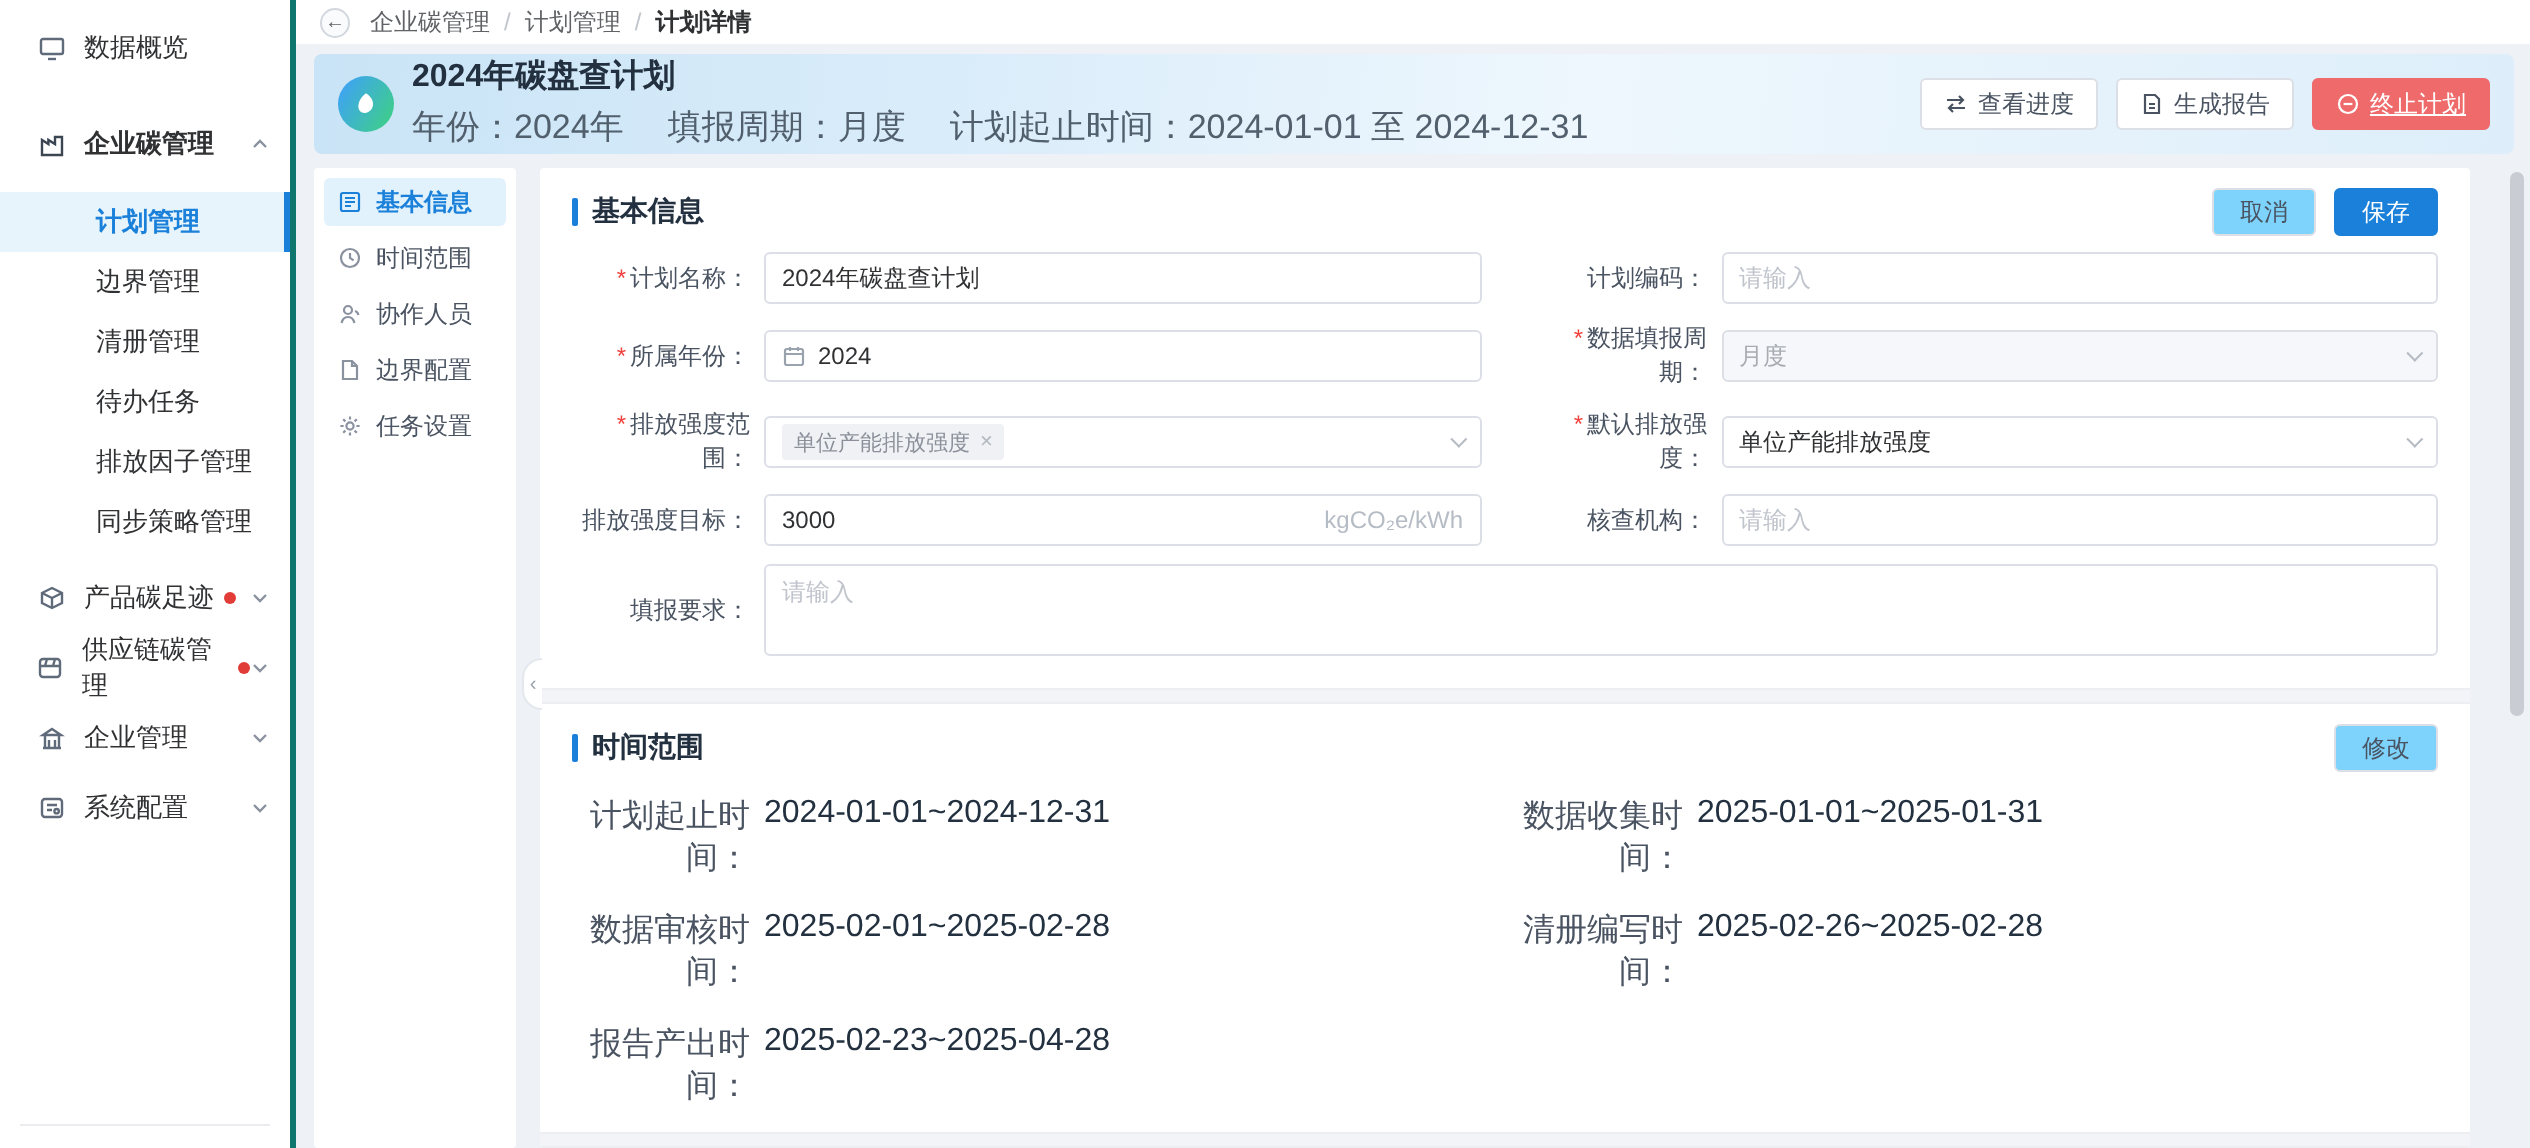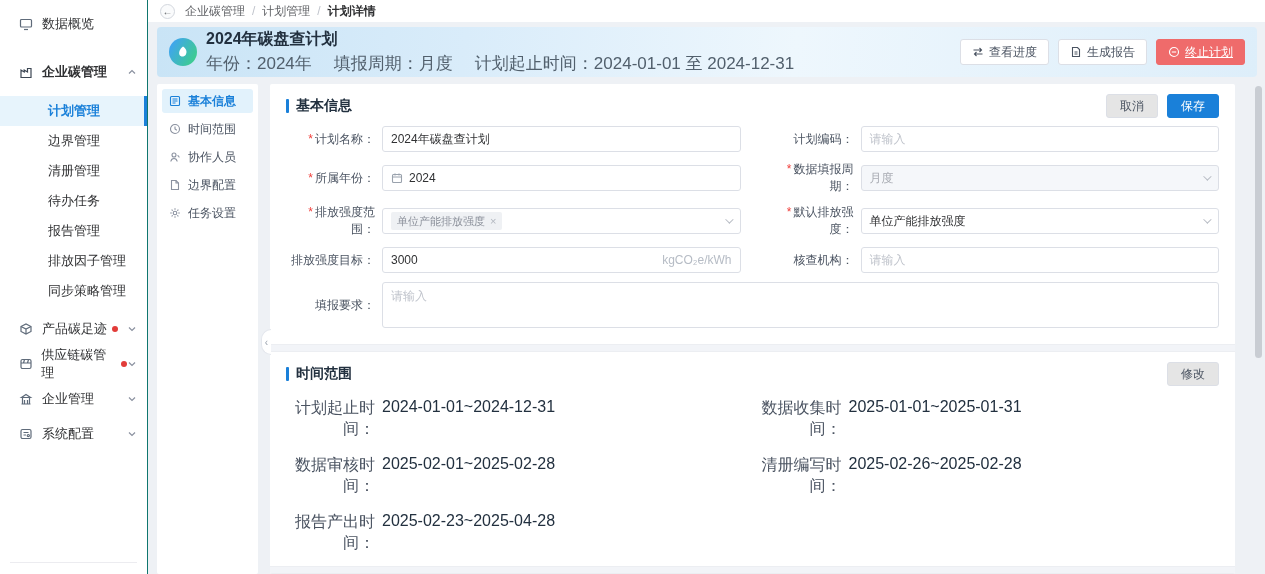--- a/index.html
+++ b/index.html
@@ -1,20 +1,20 @@
 <!DOCTYPE html>
 <html><head>
 <meta charset="utf-8">
 <style>
   * { margin:0; padding:0; box-sizing:border-box; }
   html,body { width:1265px; height:574px; font-family:"Liberation Sans","DejaVu Sans",sans-serif; background:#eef1f5; }
   .app { position:relative; width:1265px; height:574px; overflow:hidden; }
 
   
-  .sidebar { position:absolute; left:0; top:0; width:148px; height:574px; background:#fff; border-right:1px solid #0f766e; z-index:5; }
+  .sidebar { position:absolute; left:0; top:0; width:148px; height:574px; background:#fff; border-right:3px solid #0f766e; z-index:5; }
   .side-item { display:flex; align-items:center; height:24px; padding:0 10px 0 18px; font-size:13px; color:#303133; cursor:pointer; }
   .side-item .sicon { width:16px; height:16px; margin-right:8px; display:flex; align-items:center; justify-content:center; color:#5f6b7a; }
   .side-item .chev { margin-left:auto; color:#8a919f; display:flex; }
   .side-item.top1 { margin-top:12px; }
   .side-item.group { margin-top:24px; font-weight:bold; }
   .side-sub { margin-top:12px; }
   .sub-item { height:30px; line-height:30px; padding-left:48px; font-size:13px; color:#303133; cursor:pointer; }
   .sub-item.active { background:#e7f4fc; color:#1a80d9; font-weight:bold; border-right:3px solid #1a80d9; }
   .side-item.bottom { margin-top:11px; height:24px; }
   .dot { width:6px; height:6px; border-radius:50%; background:#e23c39; margin-left:5px; flex:0 0 auto; }
@@ -58,21 +58,21 @@
   .panel-wrap { flex:1; position:relative; margin-left:12px; }
   .collapse-handle { position:absolute; left:-9px; top:245px; width:10px; height:26px; background:#fff; border:1px solid #e4e7ed; border-right:none; border-radius:13px 0 0 13px; color:#9aa2ad; font-size:10px; display:flex; align-items:center; justify-content:center; cursor:pointer; z-index:3; }
   .panel { position:absolute; left:0; right:15px; top:0; bottom:0; background:#fff; border-radius:2px; overflow:hidden; }
 
   .sec { padding:8px 16px 0 16px; }
   .sec-head { display:flex; align-items:center; height:28px; }
   .sec-title { display:flex; align-items:center; font-size:14px; font-weight:bold; color:#22303f; }
   .tbar { width:3px; height:14px; background:#1a80d9; border-radius:1px; margin-right:7px; }
   .sec-actions { margin-left:auto; display:flex; }
   .btn-sm { height:24px; padding:0 13px; font-size:12px; border-radius:3px; display:inline-flex; align-items:center; cursor:pointer; }
-  .btn-cancel { background:#e5e5e5; border:1px solid #dcdfe6; color:#4a5361; margin-right:9px; }
+  .btn-cancel { background:#7dd3fc; border:1px solid #dcdfe6; color:#4a5361; margin-right:9px; }
   .btn-save { background:#1a80d9; border:1px solid #1a80d9; color:#fff; }
   .sec-gap { height:8px; background:#f2f4f8; border-top:1px solid #eceef2; border-bottom:1px solid #eceef2; }
 
   
   .form { padding:6px 0 12px 0; }
   .frow { display:flex; margin-bottom:9px; }
   .fitem { flex:1; display:flex; align-items:center; }
   .fitem + .fitem { margin-left:24px; }
   .flabel { width:96px; text-align:right; font-size:12px; color:#4a5361; flex:0 0 auto; padding-right:7px; }
   .req { color:#f0403c; margin-right:2px; }
@@ -133,21 +133,20 @@
             <path d="M2 6.5L5 3.5L8 6.5"></path>
           </svg>
       </span>
     </div>
 
     <div class="side-sub">
       <div class="sub-item active">计划管理</div>
       <div class="sub-item">边界管理</div>
       <div class="sub-item">清册管理</div>
       <div class="sub-item">待办任务</div>
-      <div class="sub-item">报告管理</div>
       <div class="sub-item">排放因子管理</div>
       <div class="sub-item">同步策略管理</div>
     </div>
 
     <div class="side-item bottom">
       <span class="sicon">
         <svg width="14" height="14" viewBox="0 0 14 14" fill="none" stroke="#5f6b7a" stroke-width="1.2">
             <path d="M2 4.5L7 2l5 2.5v5L7 12 2 9.5v-5z"></path>
             <path d="M2 4.5L7 7l5-2.5M7 7v5"></path>
           </svg>

